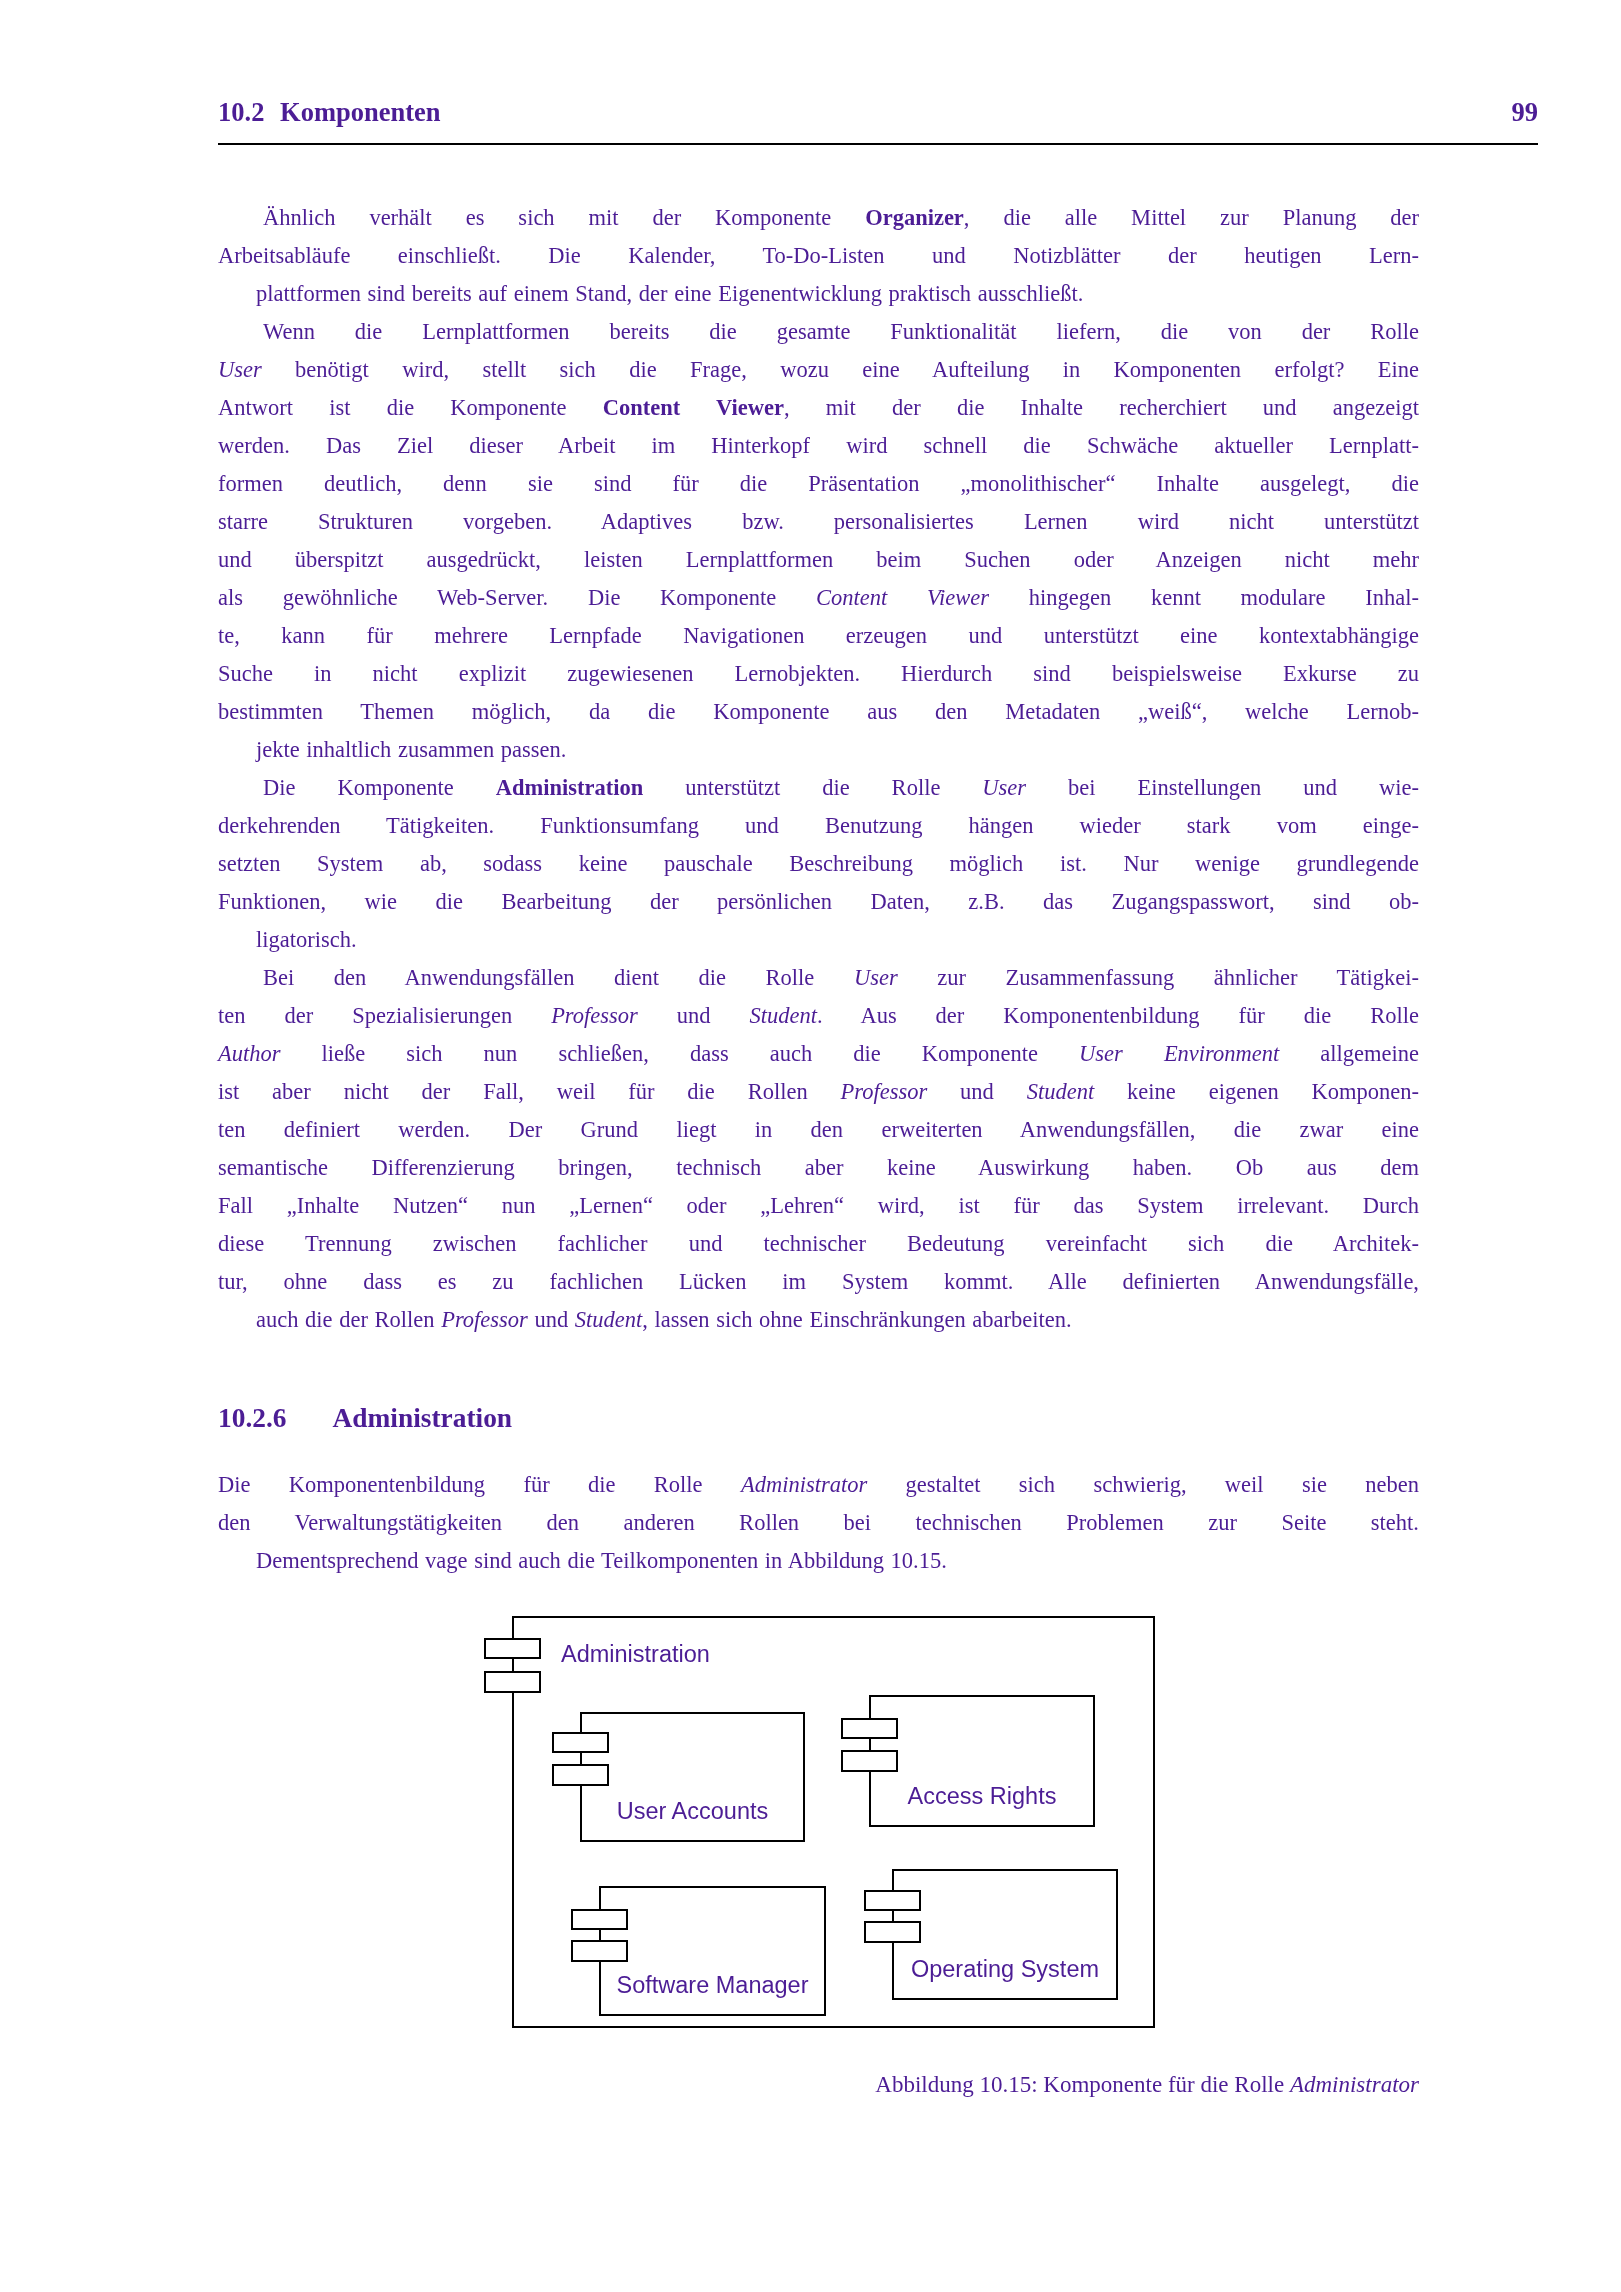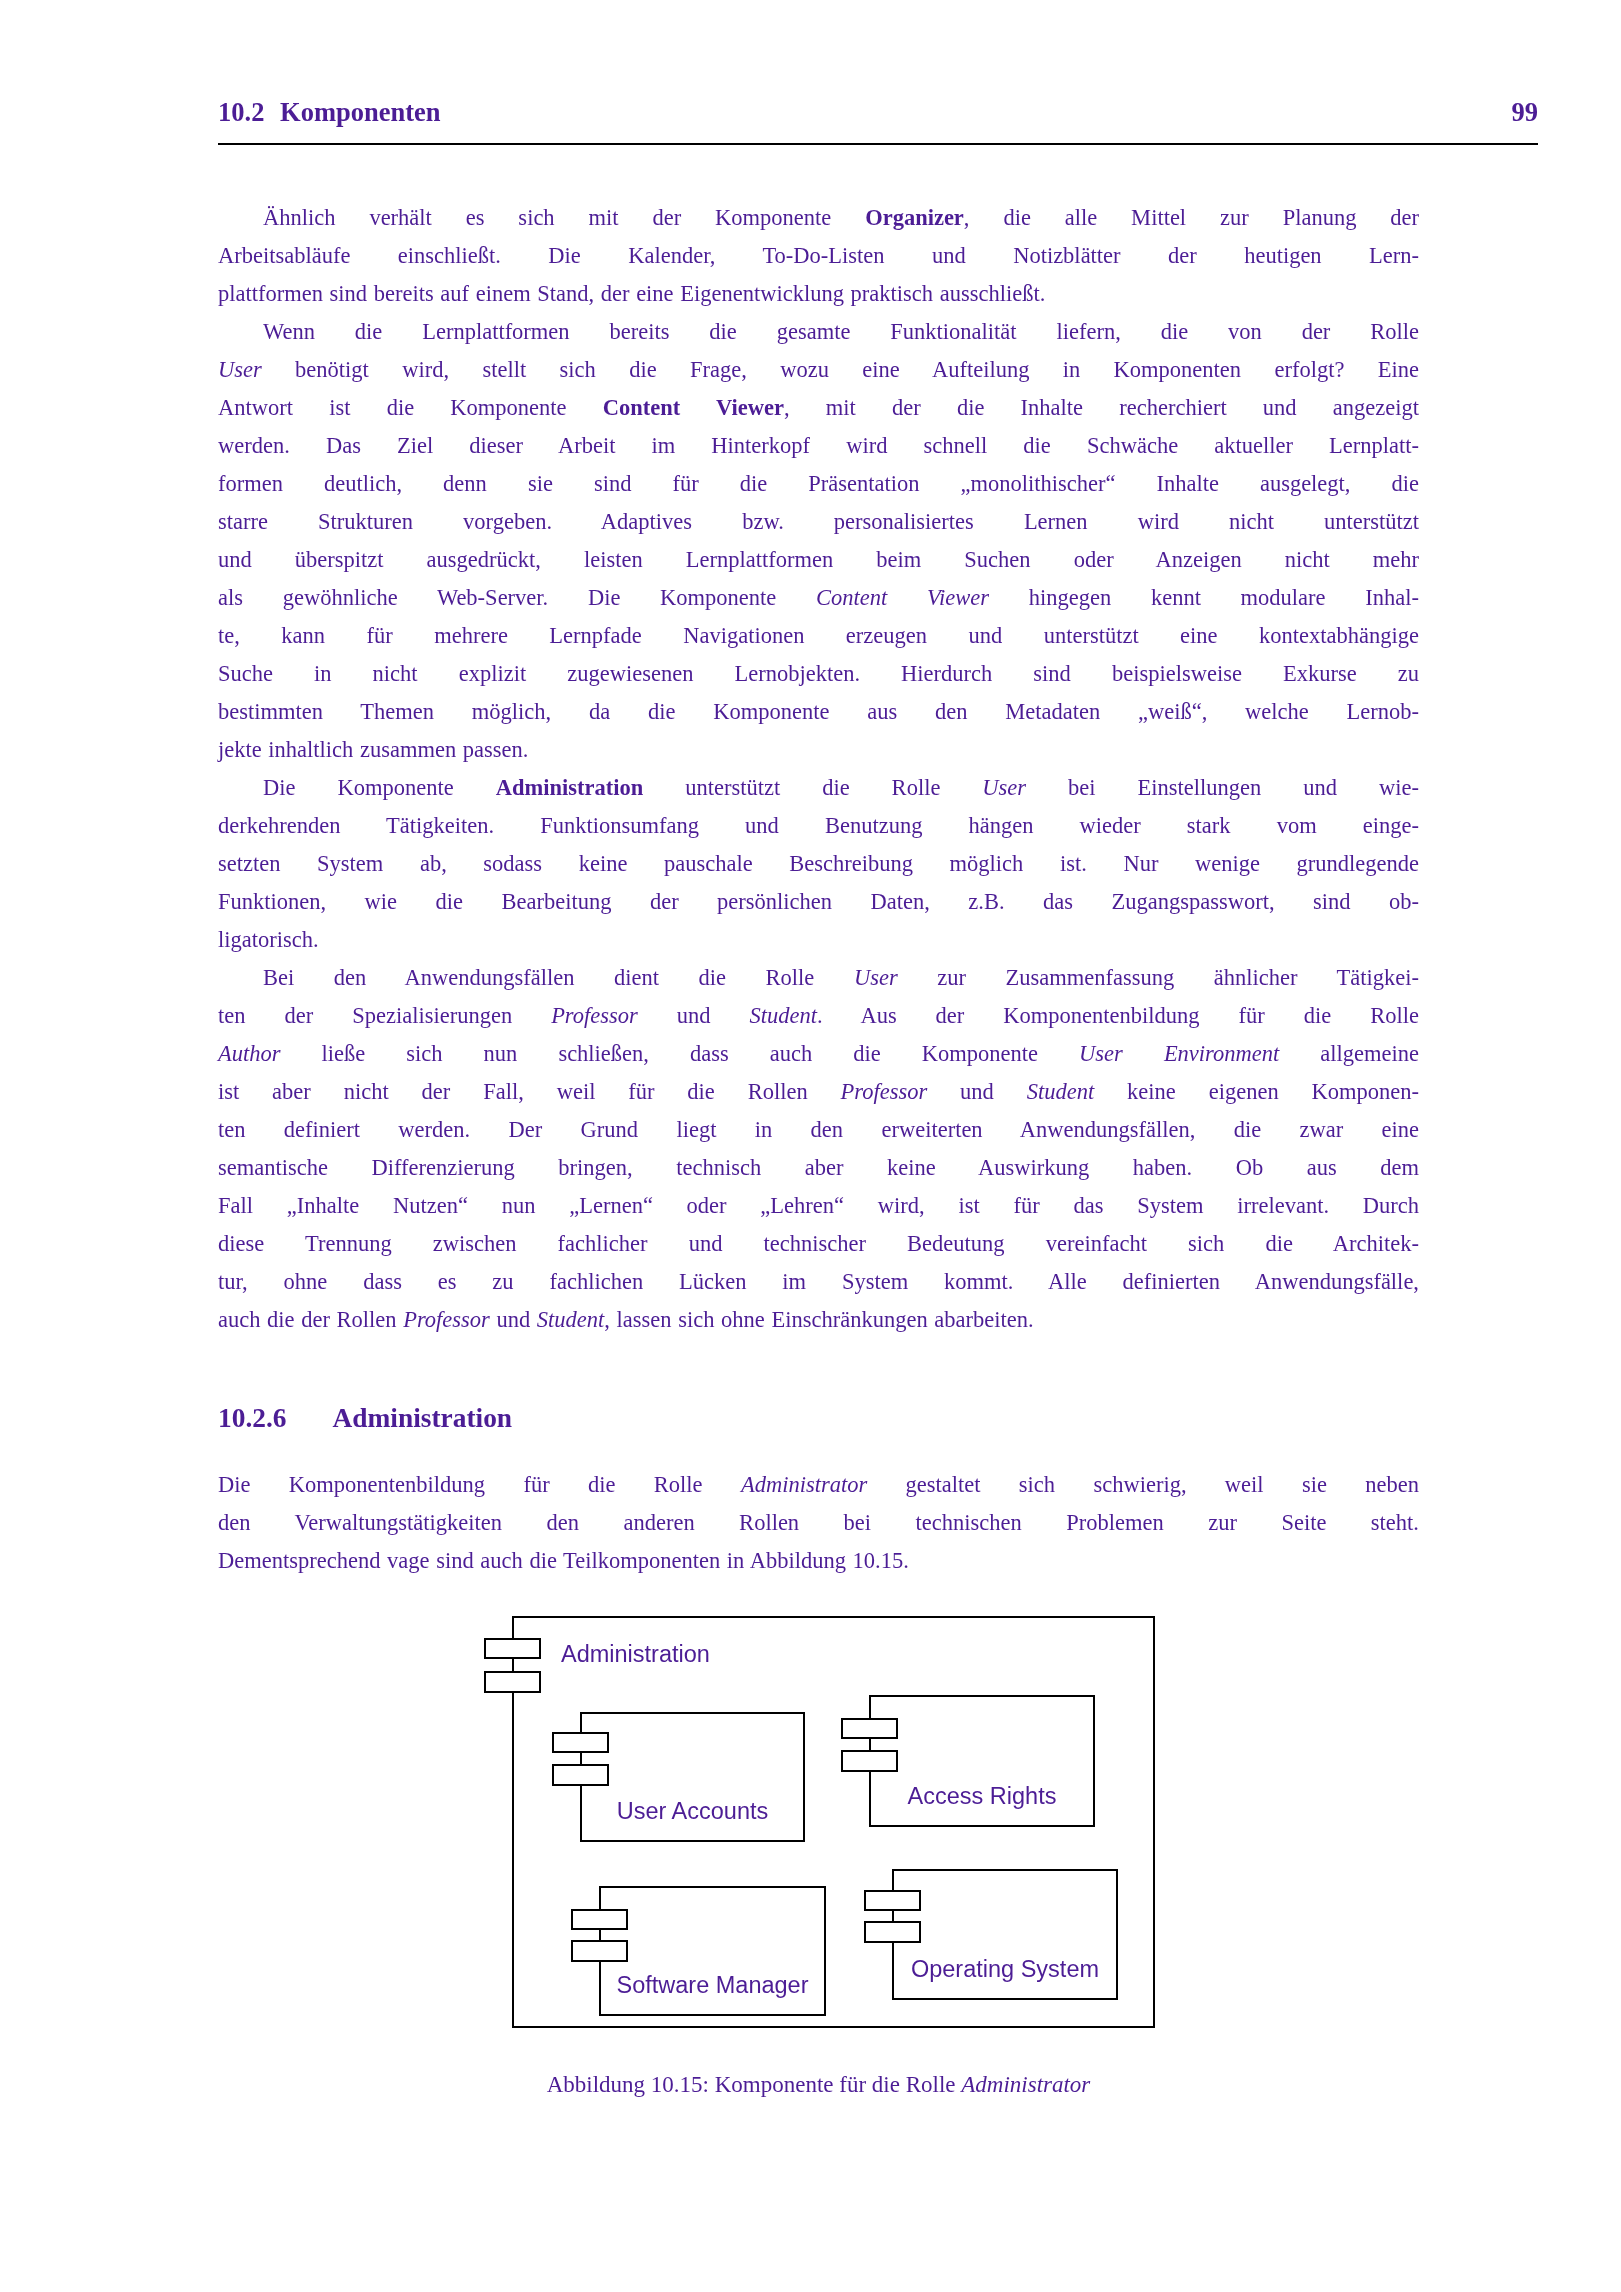--- a/index.html
+++ b/index.html
@@ -22,21 +22,21 @@
   .header-rule{
     position:absolute;left:218px;top:143px;width:1320px;height:0;
     border-top:2px solid #000;
   }
   
   .body-text{
     position:absolute;left:218px;top:199px;width:1201px;
     font-size:22.5px;line-height:38px;word-spacing:1px;
   }
   .line{text-align:justify;text-align-last:justify;white-space:normal;}
-  .line.last{text-align:center;text-align-last:left;}
+  .line.last{text-align:center;text-align-last:left;margin-left:38px;}
   .line.indent{text-indent:45px;}
   .line i{font-style:italic;}
   .line b{font-weight:bold;}
   
   .subsection-heading{
     position:absolute;left:218px;top:1402px;
     font-size:27.4px;font-weight:bold;line-height:33px;
   }
   .subsection-heading .num{margin-right:46px;}
   .subsection-para{
@@ -58,21 +58,21 @@
     font-size:23.5px;line-height:25.5px;white-space:nowrap;
   }
   .uml-outer-label{
     position:absolute;left:47px;top:23.5px;
     font-family:"Liberation Sans","DejaVu Sans",sans-serif;
     font-size:23.5px;line-height:25.5px;white-space:nowrap;
   }
   
   .fig-caption{
     position:absolute;left:218px;top:2070px;width:1201px;
-    text-align:center;font-size:23px;line-height:29px;
+    text-align:right;font-size:23px;line-height:29px;
   }
   .fig-caption i{font-style:italic;}
 </style>
 </head>
 <body>
 
 <div class="page">
 
   <div class="running-header">
     <span>

